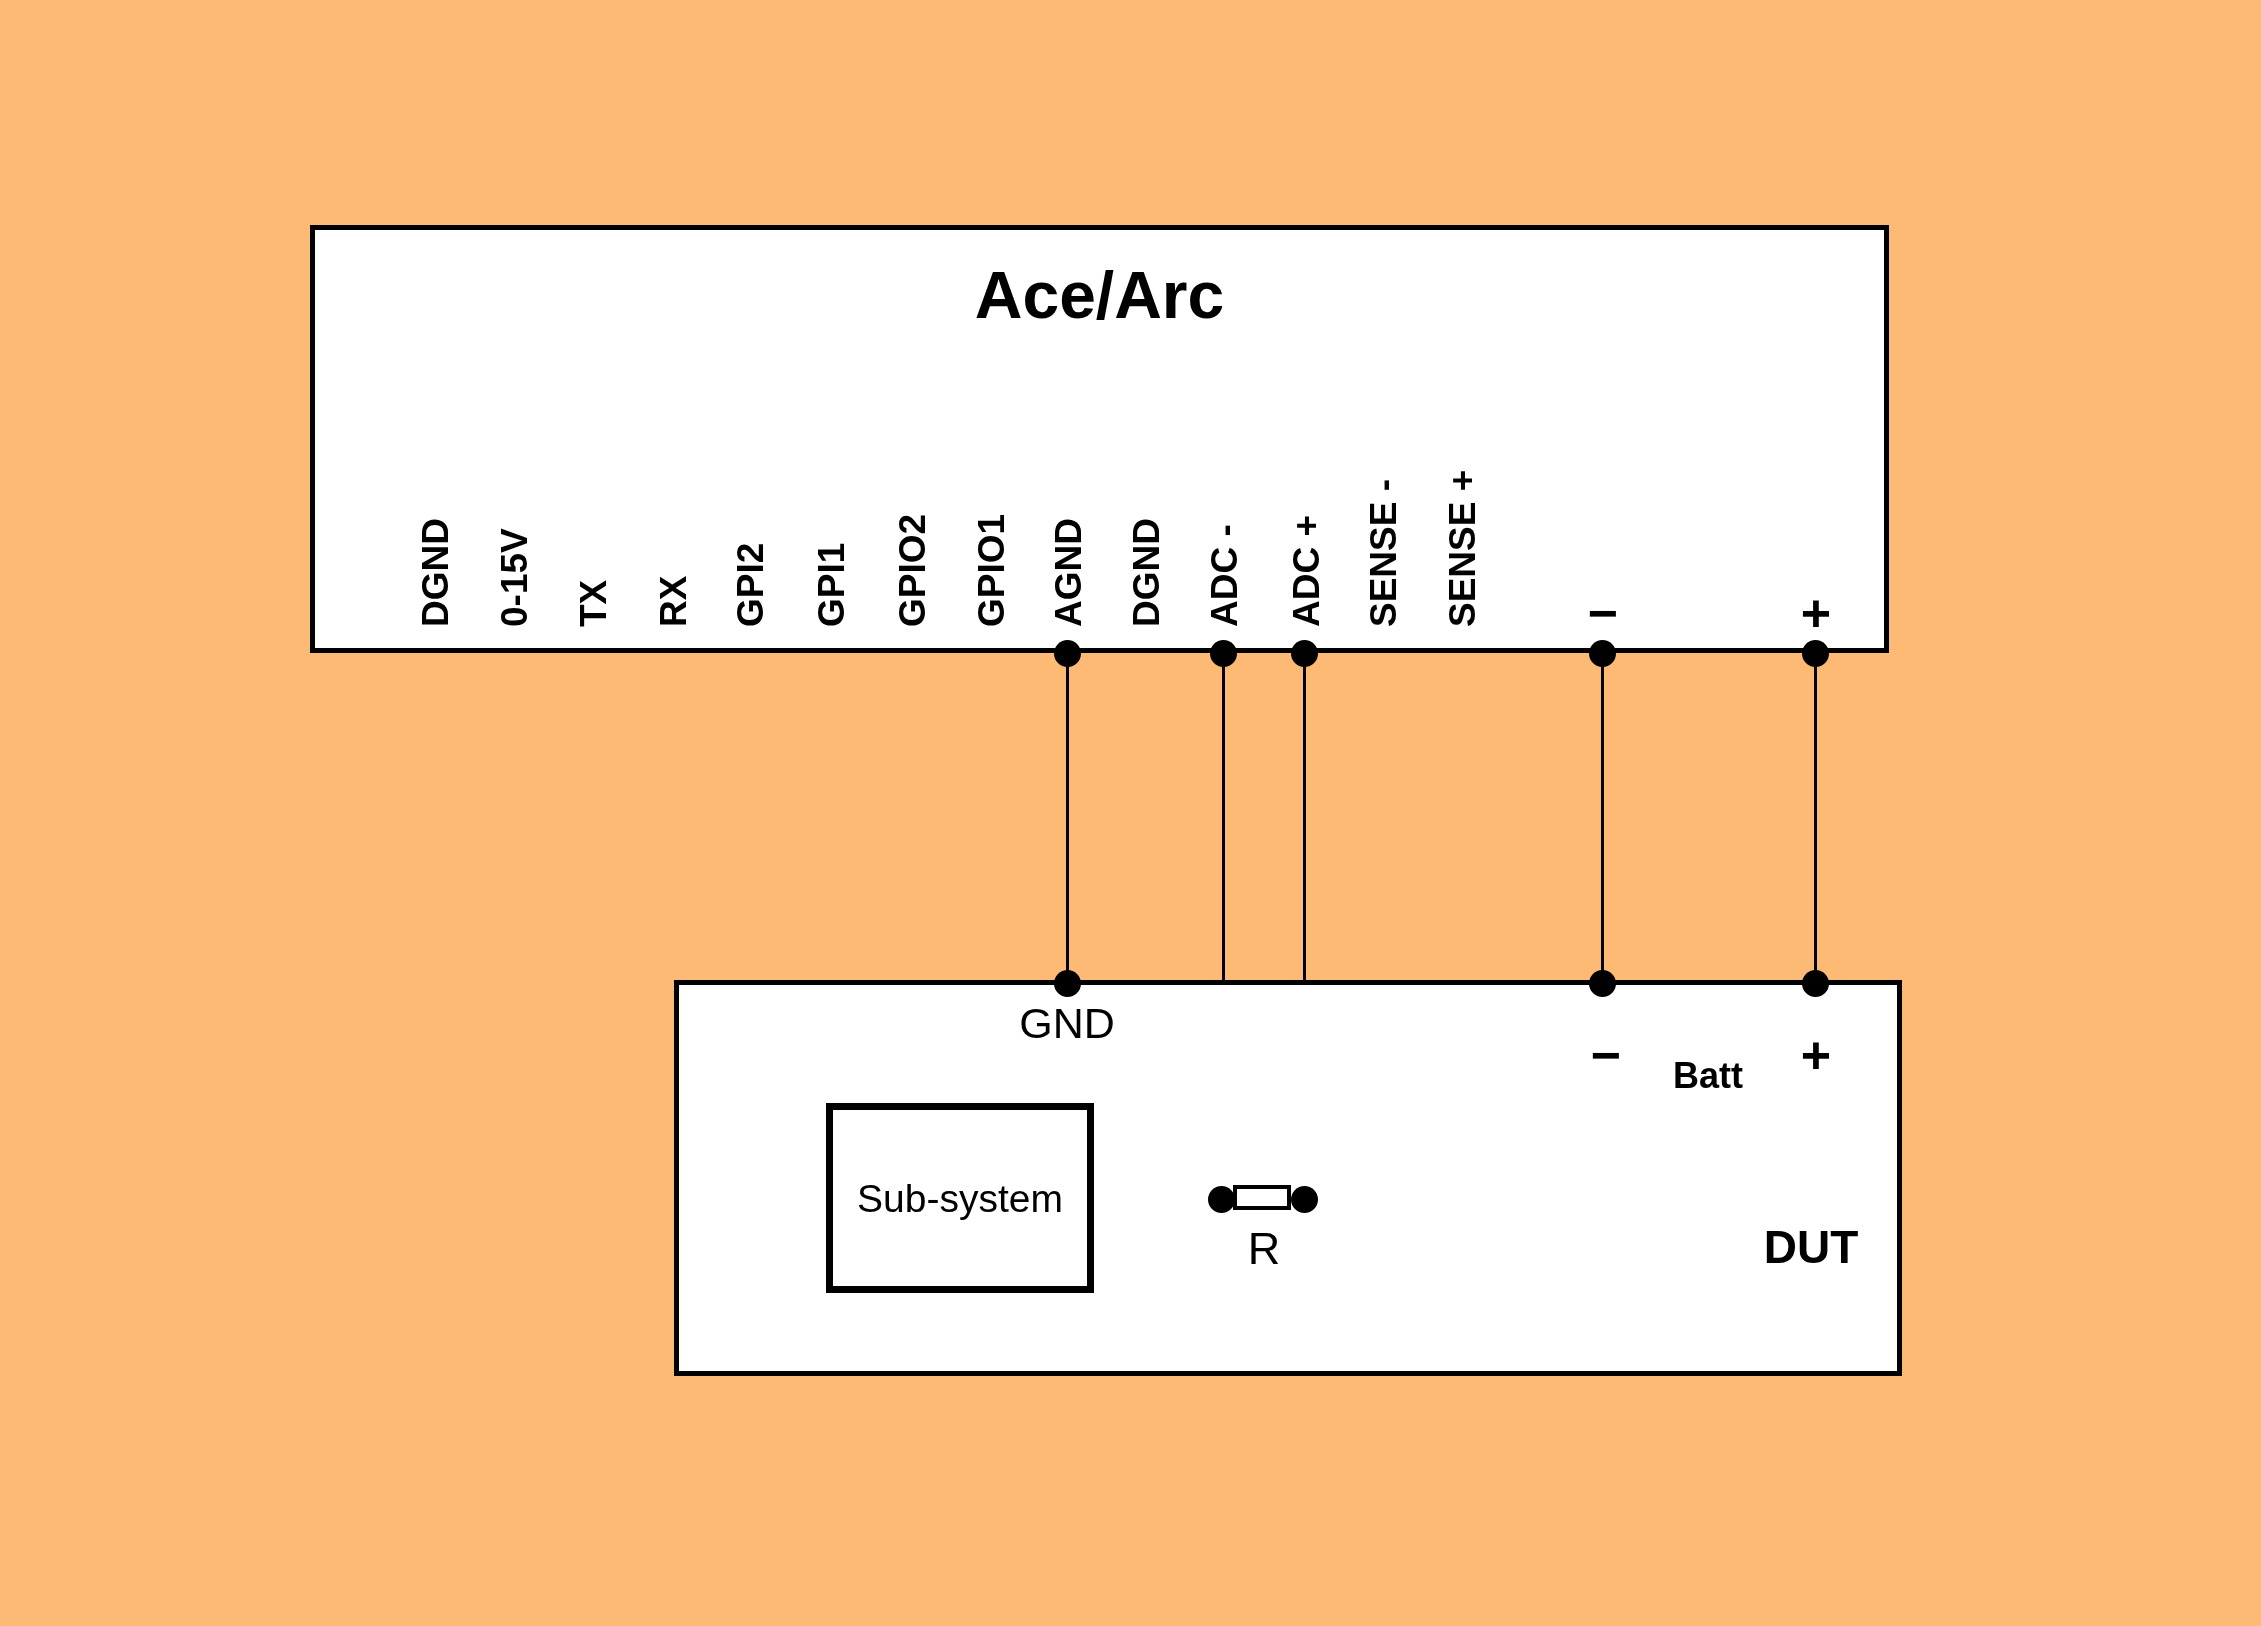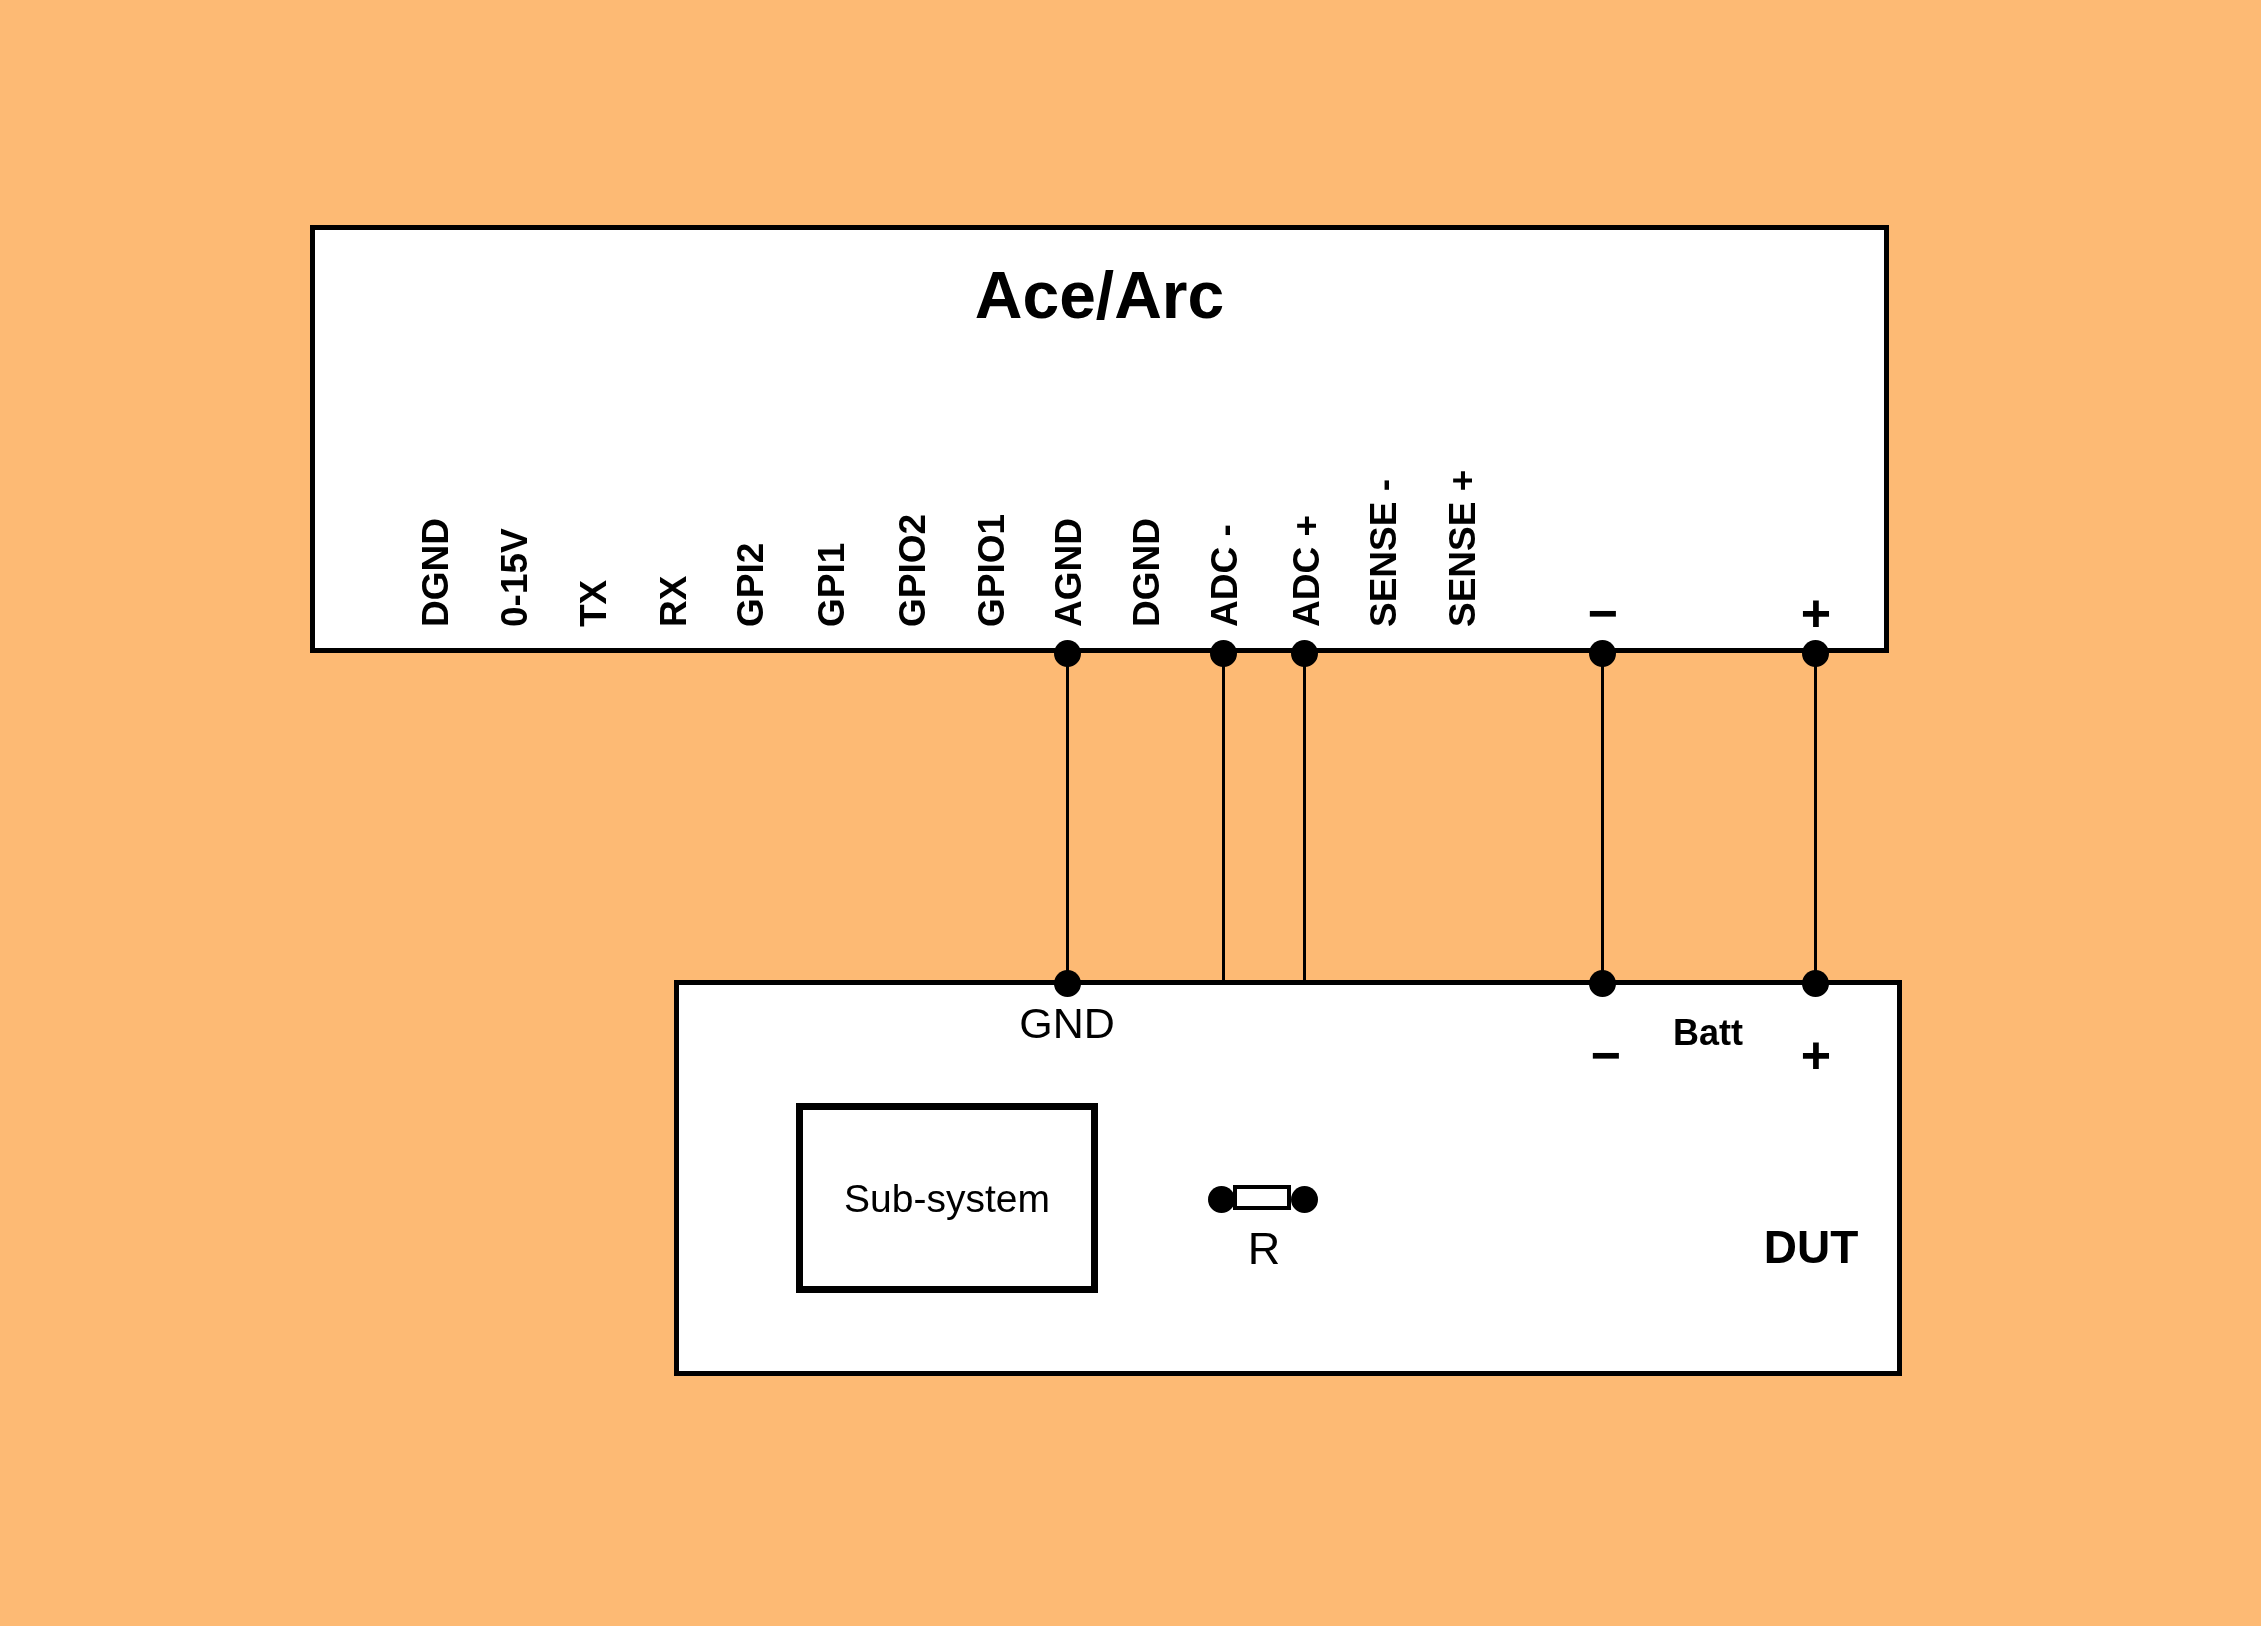--- a/index.html
+++ b/index.html
@@ -88,25 +88,25 @@
       <div class="dot" style="left: 1054px; top: 970px; z-index: 6;"></div>
       <div class="dot" style="left: 1589px; top: 970px; z-index: 6;"></div>
       <div class="dot" style="left: 1802px; top: 970px; z-index: 6;"></div>
       <div class="dot" style="left: 1208px; top: 1186px; z-index: 6;"></div>
       <div class="dot" style="left: 1291px; top: 1186px; z-index: 6;"></div>
     </div>
 
   <div class="box" style="left:674px;top:980px;width:1228px;height:396px;"></div>
   <div class="center big-label" style="left:1811px;top:1247px;">DUT</div>
   <div class="center plain-label" style="left:1067px;top:1023px;">GND</div>
-  <div class="center med-label" style="left:1708px;top:1033px;">Batt</div>
+  <div class="center med-label" style="left:1708px;top:1076px;">Batt</div>
   <div class="center term-label" style="left:1606px;top:1055px;">−</div>
   <div class="center term-label" style="left:1816px;top:1055px;">+</div>
 
-  <div class="thickbox" style="left:796px;top:1103px;width:302px;height:190px;">
+  <div class="thickbox" style="left:826px;top:1103px;width:268px;height:190px;">
     <span class="block-label">Sub-system</span>
   </div>
 
 
   <div class="resistor"></div>
   <div class="center r-label" style="left:1264px;top:1248px;">R</div>
 
 </div>
 
 

